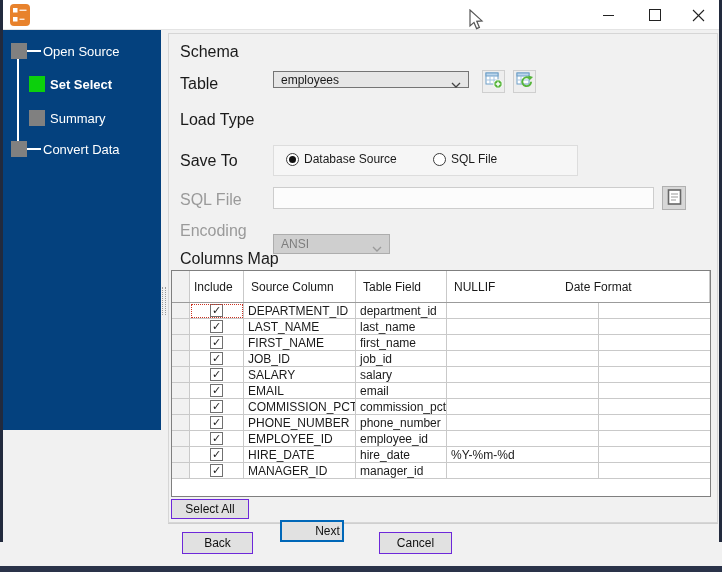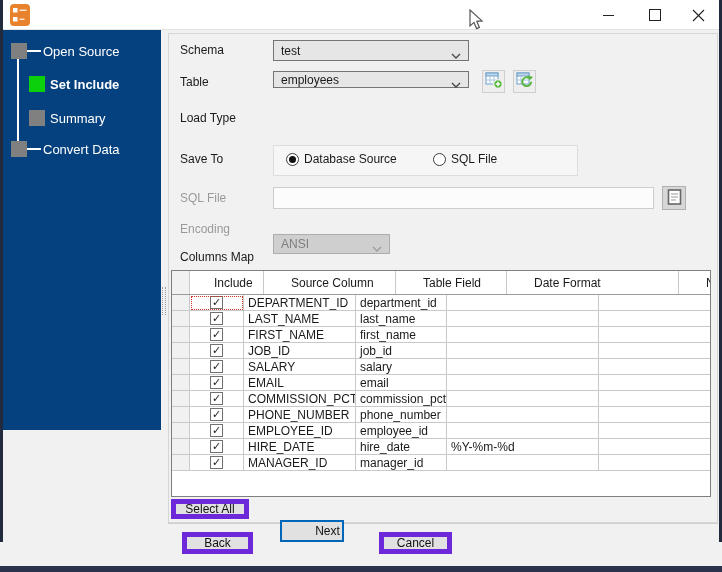--- a/index.html
+++ b/index.html
@@ -23,47 +23,47 @@
   .sidebar { position:absolute; left:3px; top:30px; width:158px; height:400px; background:var(--sidebar-bg,#04417e); }
   .step-sq { position:absolute; width:16px; height:16px; background:var(--step-inactive,#808080); }
   .step-sq.active { background:var(--step-active,#0cd00c); }
   .step-label { position:absolute; color:#fff; font-size:13px; white-space:nowrap; }
   .step-label.active { font-weight:bold; }
   .sline { position:absolute; background:#fff; }
   .splitter-dots { position:absolute; left:162px; top:287px; width:4px; height:28px;
     border-left:1px dotted #9a9a9a; border-right:1px dotted #9a9a9a; }
   
   .panel { position:absolute; left:168px; top:33px; width:550px; height:490px; border:1px solid #d6d6d6; }
-  .flabel { position:absolute; left:180px; font-size:12px; color:#1a1a1a; }
+  .flabel { position:absolute; left:180px; font-size:16px; color:#1a1a1a; }
   .flabel.disabled { color:#9a9a9a; }
   .combo { position:absolute; background:#e6e6e6; border:1px solid #747474; display:flex; align-items:center; padding:0 7px; }
   .combo .chev { position:absolute; right:7px; top:50%; margin-top:-3px; }
   .combo.disabled { background:#cfcfcf; border-color:#adadad; color:#7d7d7d; }
   .icon-btn { position:absolute; width:23px; height:23px; background:#eee; border:1px solid #cfcfcf; display:flex; align-items:center; justify-content:center; }
   .groupbox { position:absolute; left:273px; top:145px; width:305px; height:31px; background:#f6f6f6; border:1px solid #ddd; }
   .radio-row { position:absolute; display:flex; align-items:center; gap:5px; }
   .radio { width:13px; height:13px; border-radius:50%; border:1px solid #3c3c3c; background:#fff; display:flex; align-items:center; justify-content:center; }
   .radio.sel::after { content:""; width:7px; height:7px; border-radius:50%; background:#111; }
   .textinput { position:absolute; left:273px; top:187px; width:381px; height:22px; background:#fcfcfc; border:1px solid #cdcdcd; padding:0 5px; font:12px "Liberation Sans",sans-serif; color:#444; }
   .browse-btn { position:absolute; left:662px; top:186px; width:24px; height:24px; background:#d7d7d7; border:1px solid #b0b0b0; display:flex; align-items:center; justify-content:center; }
   
   .cm-table { position:absolute; left:171px; top:270px; width:540px; height:227px; background:#fff; border:1px solid #7f7f7f; overflow:hidden; }
   .trow { display:flex; height:16px; }
-  .trow.head { height:24px; border-bottom:1px solid #9b9b9b;gap:20px; }
+  .trow.head { height:32px; border-bottom:1px solid #9b9b9b; }
   .tcell { border-right:1px solid #c9c9c9; height:100%; overflow:hidden; white-space:nowrap; display:flex; align-items:center; padding-left:4px; }
   .trow:not(.head) .tcell { border-bottom:1px solid #c9c9c9; }
   .head .tcell { padding-left:7px; }
   .c-rowhdr { width:18px; background:#f1f1f1; padding-left:0; }
   .c-include { width:54px; justify-content:center; padding-left:0; }
   .head .c-include { justify-content:flex-start; padding-left:4px; }
   .c-source { width:112px; } .c-field { width:91px; } .c-date { width:152px; } .c-nullif { flex:1; border-right:none; }
   .cb { width:13px; height:13px; border:1px solid #707070; background:#fff; font-size:11px; line-height:11px; text-align:center; color:#1a1a1a; }
   .focus-cell { outline:1px dotted var(--grid-focus-outline,#cc3322); outline-offset:-2px; }
   
-  .btn { position:absolute; background:#e1e1e1; border:5px solid #6d28d9; display:flex; align-items:center; justify-content:center; font-size:12px; color:#111; }
+  .btn { position:absolute; background:#e1e1e1; border:1px solid #6d28d9; display:flex; align-items:center; justify-content:center; font-size:12px; color:#111; }
   .btn-next { border:2px solid var(--accent-focus,#0067b8); }
   .hsep { position:absolute; left:168px; top:523px; width:550px; height:1px; background:#cfcfcf; }
 </style>
 </head>
 <body>
 
 <div id="window">
 
   <div class="titlebar"></div>
   <div class="app-icon">
@@ -103,40 +103,34 @@
 
   <div class="sidebar">
     <div class="sline" style="left:14px; top:29px; width:2px; height:82px;"></div>
     <div class="sline" style="left:23px; top:20px; width:15px; height:2px;"></div>
     <div class="sline" style="left:23px; top:118px; width:15px; height:2px;"></div>
 
     <div class="step-sq" style="left:8px; top:13px;"></div>
     <div class="step-label" style="left:40px; top:14px;">Open Source</div>
 
     <div class="step-sq active" style="left:26px; top:46px;"></div>
-    <div class="step-label active" style="left:47px; top:47px;">Set Include</div>
+    <div class="step-label active" style="left:47px; top:47px;">Set Select</div>
 
     <div class="step-sq" style="left:26px; top:80px;"></div>
     <div class="step-label" style="left:47px; top:81px;">Summary</div>
 
     <div class="step-sq" style="left:8px; top:111px;"></div>
     <div class="step-label" style="left:40px; top:112px;">Convert Data</div>
   </div>
 
   <div class="splitter-dots"></div>
 
   <div class="panel"></div>
 
   <div class="flabel" style="top:43px;">Schema</div>
-  <div class="combo" style="left:273px; top:40px; width:196px; height:21px;">
-    <span>test</span>
-    <span class="chev"><svg width="10" height="6">
-          <polyline points="1,1 5,5 9,1" fill="none" stroke="#444" stroke-width="1.3"></polyline>
-        </svg></span>
-  </div>
 
   <div class="flabel" style="top:75px;">Table</div>
   <div class="combo" style="left:273px; top:71px; width:196px; height:17px;">
     <span>employees</span>
     <span class="chev"><svg width="10" height="6">
           <polyline points="1,1 5,5 9,1" fill="none" stroke="#444" stroke-width="1.3"></polyline>
         </svg></span>
   </div>
   <div class="icon-btn" style="left:482px; top:70px;">
     <span>
@@ -200,22 +194,22 @@
   </div>
 
   <div class="flabel" style="top:250px;">Columns Map</div>
 
   <div class="cm-table">
     <div class="trow head">
       <div class="tcell c-rowhdr"></div>
       <div class="tcell c-include">Include</div>
       <div class="tcell c-source">Source Column</div>
       <div class="tcell c-field">Table Field</div>
+      <div class="tcell c-nullif">NULLIF</div>
       <div class="tcell c-date">Date Format</div>
-      <div class="tcell c-nullif">NULLIF</div>
     </div>
     <div>
         <div class="trow">
           <div class="tcell c-rowhdr rowhdr"></div>
           <div class="tcell c-include focus-cell">
             <div class="cb">✓</div>
           </div>
           <div class="tcell c-source">DEPARTMENT_ID</div>
           <div class="tcell c-field">department_id</div>
           <div class="tcell c-date"></div>

